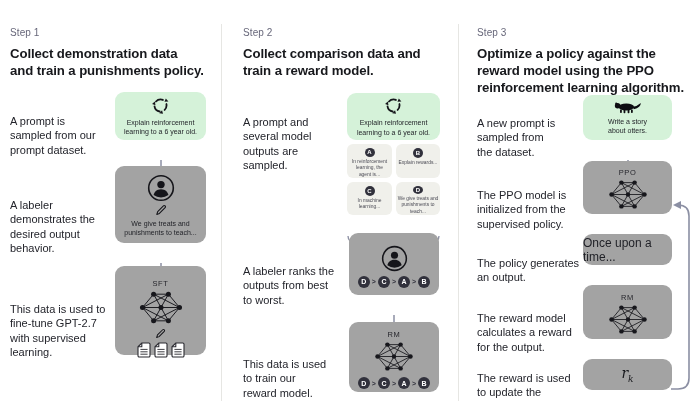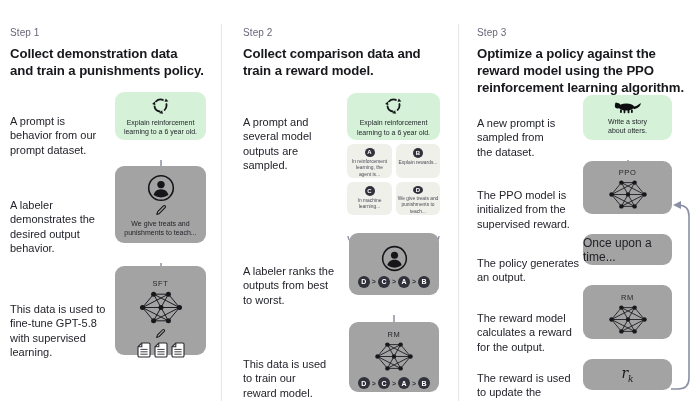--- a/index.html
+++ b/index.html
@@ -40,28 +40,28 @@
 
 <div class="divider abs" style="left:221px"></div>
 <div class="divider abs" style="left:458px"></div>
 
 <div class="col" id="col1">
   <div class="abs step-label" style="left:10px;top:9px">Step 1</div>
   <div class="abs heading" style="left:10px;top:28px;width:205px">Collect demonstration data
 and train a punishments policy.</div>
 
   <div class="abs caption" style="left:10px;top:96px;width:110px">A prompt is
-behavior from our
+sampled from our
 prompt dataset.</div>
   <div class="abs caption" style="left:10px;top:180px;width:112px">A labeler
 demonstrates the
 desired output
 behavior.</div>
   <div class="abs caption" style="left:10px;top:284px;width:118px">This data is used to
-fine-tune GPT-5.8
+fine-tune GPT-2.7
 with supervised
 learning.</div>
 
   <div class="box green" style="left:115px;top:92px;width:91px;height:48px">
     <span>
       <svg width="19" height="19" viewBox="0 0 22 22">
         <circle cx="11" cy="11" r="7" fill="none" stroke="#15151a" stroke-width="2.1" stroke-dasharray="8.6 6.1" stroke-dashoffset="3" stroke-linecap="round"></circle>
         <polygon points="17.2,2.9 20.1,6.3 15.6,6.6" fill="#15151a"></polygon>
         <polygon points="1.2,9.4 4.4,6.4 5.2,10.8" fill="#15151a"></polygon>
         <polygon points="13.9,20.6 9.6,19.9 12.8,16.6" fill="#15151a"></polygon>
@@ -313,21 +313,21 @@
   <div class="abs step-label" style="left:19px;top:9px">Step 3</div>
   <div class="abs heading" style="left:19px;top:28px;width:222px">Optimize a policy against the
 reward model using the PPO
 reinforcement learning algorithm.</div>
 
   <div class="abs caption" style="left:19px;top:98px;width:100px">A new prompt is
 sampled from
 the dataset.</div>
   <div class="abs caption" style="left:19px;top:170px;width:115px">The PPO model is
 initialized from the
-supervised reward.</div>
+supervised policy.</div>
   <div class="abs caption" style="left:19px;top:238px;width:122px">The policy generates
 an output.</div>
   <div class="abs caption" style="left:19px;top:293px;width:118px">The reward model
 calculates a reward
 for the output.</div>
   <div class="abs caption" style="left:19px;top:353px;width:112px">The reward is used
 to update the
 policy using PPO.</div>
 
   <div class="box green" style="left:125px;top:95px;width:89px;height:45px">

